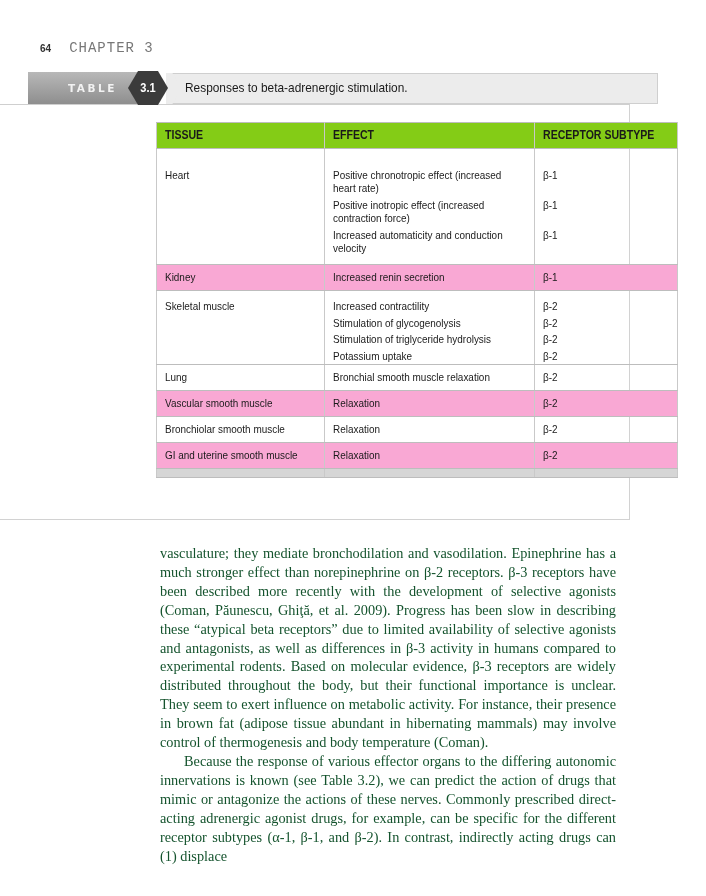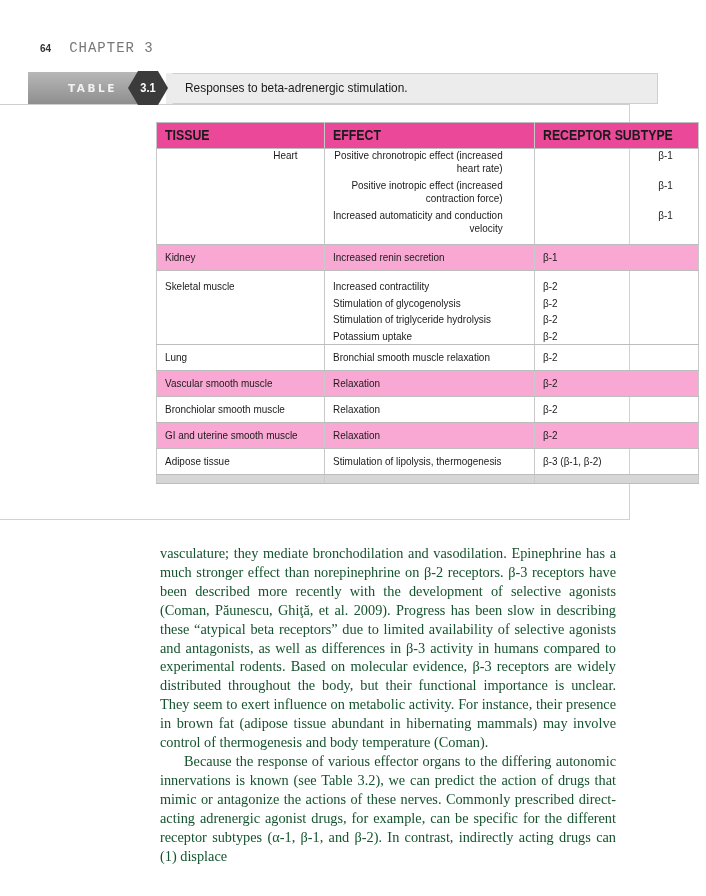--- a/index.html
+++ b/index.html
@@ -13,30 +13,30 @@
   .banner-label { position:absolute; left:40px; top:10px; font-family:"DejaVu Sans", sans-serif; font-weight:bold; font-size:10.5px; letter-spacing:2.5px; color:#f2f2f2; }
   .banner-hex { position:absolute; left:100px; top:-1px; width:40px; height:34px; background:#3b3b3b; clip-path:polygon(25% 0,75% 0,100% 50%,75% 100%,25% 100%,0 50%); }
   .banner-num { position:absolute; left:100px; top:8px; width:40px; text-align:center; color:#ffffff; font-weight:bold; font-size:13px; font-family:"Liberation Sans", sans-serif; transform:scaleX(0.85); }
   .banner-right { position:absolute; left:140px; top:1px; width:489px; height:29px; background:#ececec; border:1px solid #cfcfcf; border-left:none; }
   .banner-chevron { position:absolute; left:138px; top:1px; width:16px; height:31px; background:#ececec; clip-path:polygon(0 0,40% 0,100% 50%,40% 100%,0 100%); }
   .banner-title { position:absolute; left:157px; top:8px; font-size:13.5px; color:#1a1a1a; transform:scaleX(0.88); transform-origin:left; white-space:nowrap; }
 
   .table-frame { position:absolute; top:104px; left:-1px; width:629px; height:414px; border:1px solid #d2d2d2; border-top:1px solid #cfcfcf; background:#ffffff; }
   table.data-table { position:absolute; top:122px; left:156px; width:458px; border-collapse:collapse; font-size:11.3px; }
   .data-table td, .data-table th { padding:0 8px; vertical-align:top; border-left:1px solid #c9c9c9; border-right:1px solid #c9c9c9; border-bottom:1px solid #bdbdbd; text-align:left; }
-  .data-table th { background:#ec4899; font-weight:bold; height:24px; line-height:25px; font-size:14px; border-top:1px solid #bdbdbd; }
+  .data-table th { background:#84cc16; font-weight:bold; height:24px; line-height:25px; font-size:12px; border-top:1px solid #bdbdbd; }
   .data-table tr.gray td { background:#f9a8d4; }
   .data-table td.tis { width:136px; }
   .data-table td.eff { width:182px; }
   .cell-inner { display:block; }
   .c-text { display:block; transform:scaleX(0.88); transform-origin:left; white-space:nowrap; }
   .eff-line { display:block; line-height:13px; }
   .sub-line { display:block; line-height:13px; }
   tr.single td { height:24px; line-height:25px; }
-  tr.heart td { padding-top:0; padding-bottom:5px;text-align:right; }
+  tr.heart td { padding-top:20px; padding-bottom:5px; }
   tr.skel td { padding-top:7px; padding-bottom:0;margin-top:12px; }
   tr.heart .eff-block { margin-bottom:4px; }
   tr.heart .eff-line { line-height:13px; }
   tr.skel .eff-line, tr.skel .sub-line { line-height:16.5px; }
   tr.footer td { background:#d6d6d6; height:8px; padding:0; }
 
   .body-text { position:absolute; left:160px; top:544px; width:456px; font-family:"Liberation Serif", serif; font-size:14.3px; line-height:18.9px; color:#14532d; text-align:justify; }
   .body-text p { margin:0; }
   .body-text p.indent { text-indent:24px; }
 </style>
@@ -170,31 +170,20 @@
       <td class="tis">
           <span class="c-text">GI and uterine smooth muscle</span>
         </td>
       <td class="eff">
           <span class="c-text">Relaxation</span>
         </td>
       <td>
           <span class="c-text">β-2</span>
         </td>
     </tr>
-    <tr class="single">
-      <td class="tis">
-          <span class="c-text">Adipose tissue</span>
-        </td>
-      <td class="eff">
-          <span class="c-text">Stimulation of lipolysis, thermogenesis</span>
-        </td>
-      <td>
-          <span class="c-text">β-3 (β-1, β-2)</span>
-        </td>
-    </tr>
     <tr class="footer">
       <td></td>
         <td></td>
         <td></td>
     </tr>
   </tbody>
 </table>
 
 <div class="body-text">
   <p>vasculature; they mediate bronchodilation and vasodilation. Epinephrine has a much stronger effect than norepinephrine on β-2 receptors. β-3 receptors have been described more recently with the development of selective agonists (Coman, Păunescu, Ghiţă, et al. 2009). Progress has been slow in describing these “atypical beta receptors” due to limited availability of selective agonists and antagonists, as well as differences in β-3 activity in humans compared to experimental rodents. Based on molecular evidence, β-3 receptors are widely distributed throughout the body, but their functional importance is unclear. They seem to exert influence on metabolic activity. For instance, their presence in brown fat (adipose tissue abundant in hibernating mammals) may involve control of thermogenesis and body temperature (Coman).</p>

